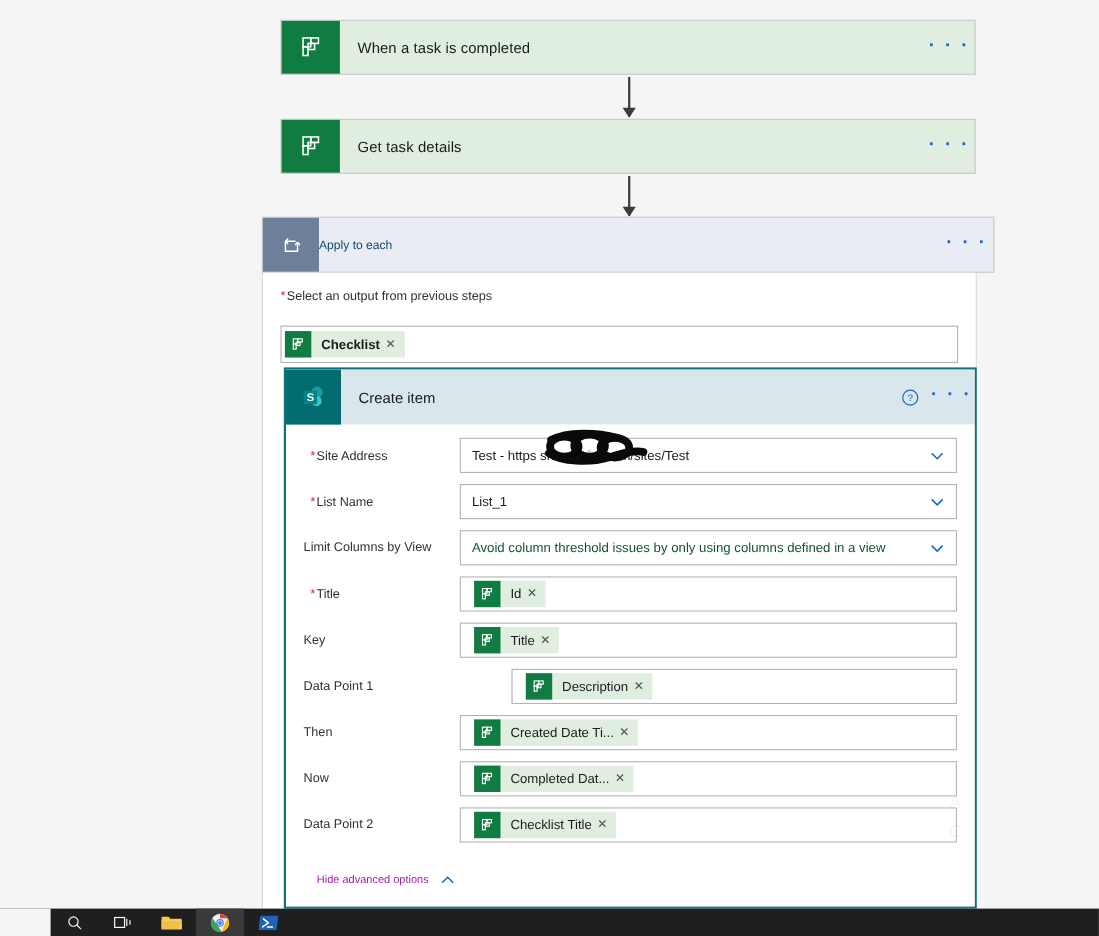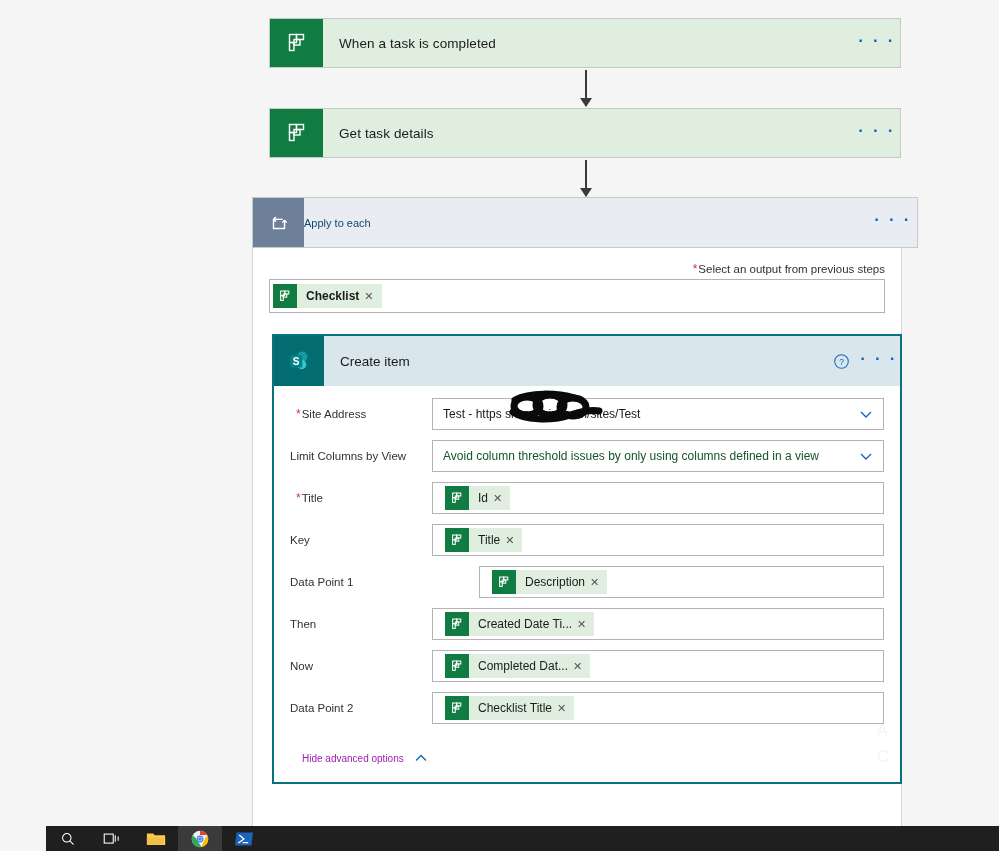--- a/index.html
+++ b/index.html
@@ -6,21 +6,21 @@
   html, body { margin: 0; padding: 0; }
   body {
     width: 999px; height: 851px;
     background: #f5f5f5;
     font-family: "Liberation Sans", "DejaVu Sans", sans-serif;
     overflow: hidden;
     position: relative;
   }
 
   
-  #canvas { position: absolute; left: 14px; top: 0; width: 883px; height: 826px; background: #f5f5f5; }
+  #canvas { position: absolute; left: 0; top: 0; width: 883px; height: 826px; background: #f5f5f5; }
 
   
   .flow-card {
     position: absolute;
     display: flex;
     align-items: stretch;
     border: 1px solid #c8c8c8;
     background: #dfeede;
   }
   .flow-card .card-icon {
@@ -72,21 +72,21 @@
 
   #apply-body {
     width: 650px;
     background: #ffffff;
     border: 1px solid #d7d7d7;
     border-top: none;
     padding: 14px 16px 18px 16px;
     min-height: 580px;
   }
 
-  .field-label-req { font-size: 11.5px; color: #323130; margin-bottom: 3px; text-align: right; }
+  .field-label-req { font-size: 11.5px; color: #323130; margin-bottom: 20px; }
   .req-star { color: #d13438; font-size: 12px; margin-right: 1px; }
 
   
   .token-input {
     border: 1px solid #b3b3b3;
     background: #fff;
     height: 32px;
     display: flex; align-items: center;
     padding: 0 3px;
   }
@@ -301,20 +301,35 @@
             </span>
             <span class="chev">
               <svg width="16" height="16" viewBox="0 0 16 16">
                   <path d="M3 6 L8 11 L13 6" fill="none" stroke="#1565c0" stroke-width="1.4"></path>
                 </svg>
             </span>
           </div>
         </div>
       </div>
 
+      <div class="form-row">
+        <div class="row-label indent">
+          <span class="req-star">*</span><span>List Name</span>
+        </div>
+        <div class="row-control">
+          <div class="select-box">
+            <span class="sel-value">List_1</span>
+            <span class="chev">
+              <svg width="16" height="16" viewBox="0 0 16 16">
+                  <path d="M3 6 L8 11 L13 6" fill="none" stroke="#1565c0" stroke-width="1.4"></path>
+                </svg>
+            </span>
+          </div>
+        </div>
+      </div>
 
       <div class="form-row">
         <div class="row-label">Limit Columns by View</div>
         <div class="row-control">
           <div class="select-box">
             <span class="sel-value placeholder">Avoid column threshold issues by only using columns defined in a view</span>
             <span class="chev">
               <svg width="16" height="16" viewBox="0 0 16 16">
                   <path d="M3 6 L8 11 L13 6" fill="none" stroke="#1565c0" stroke-width="1.4"></path>
                 </svg>

